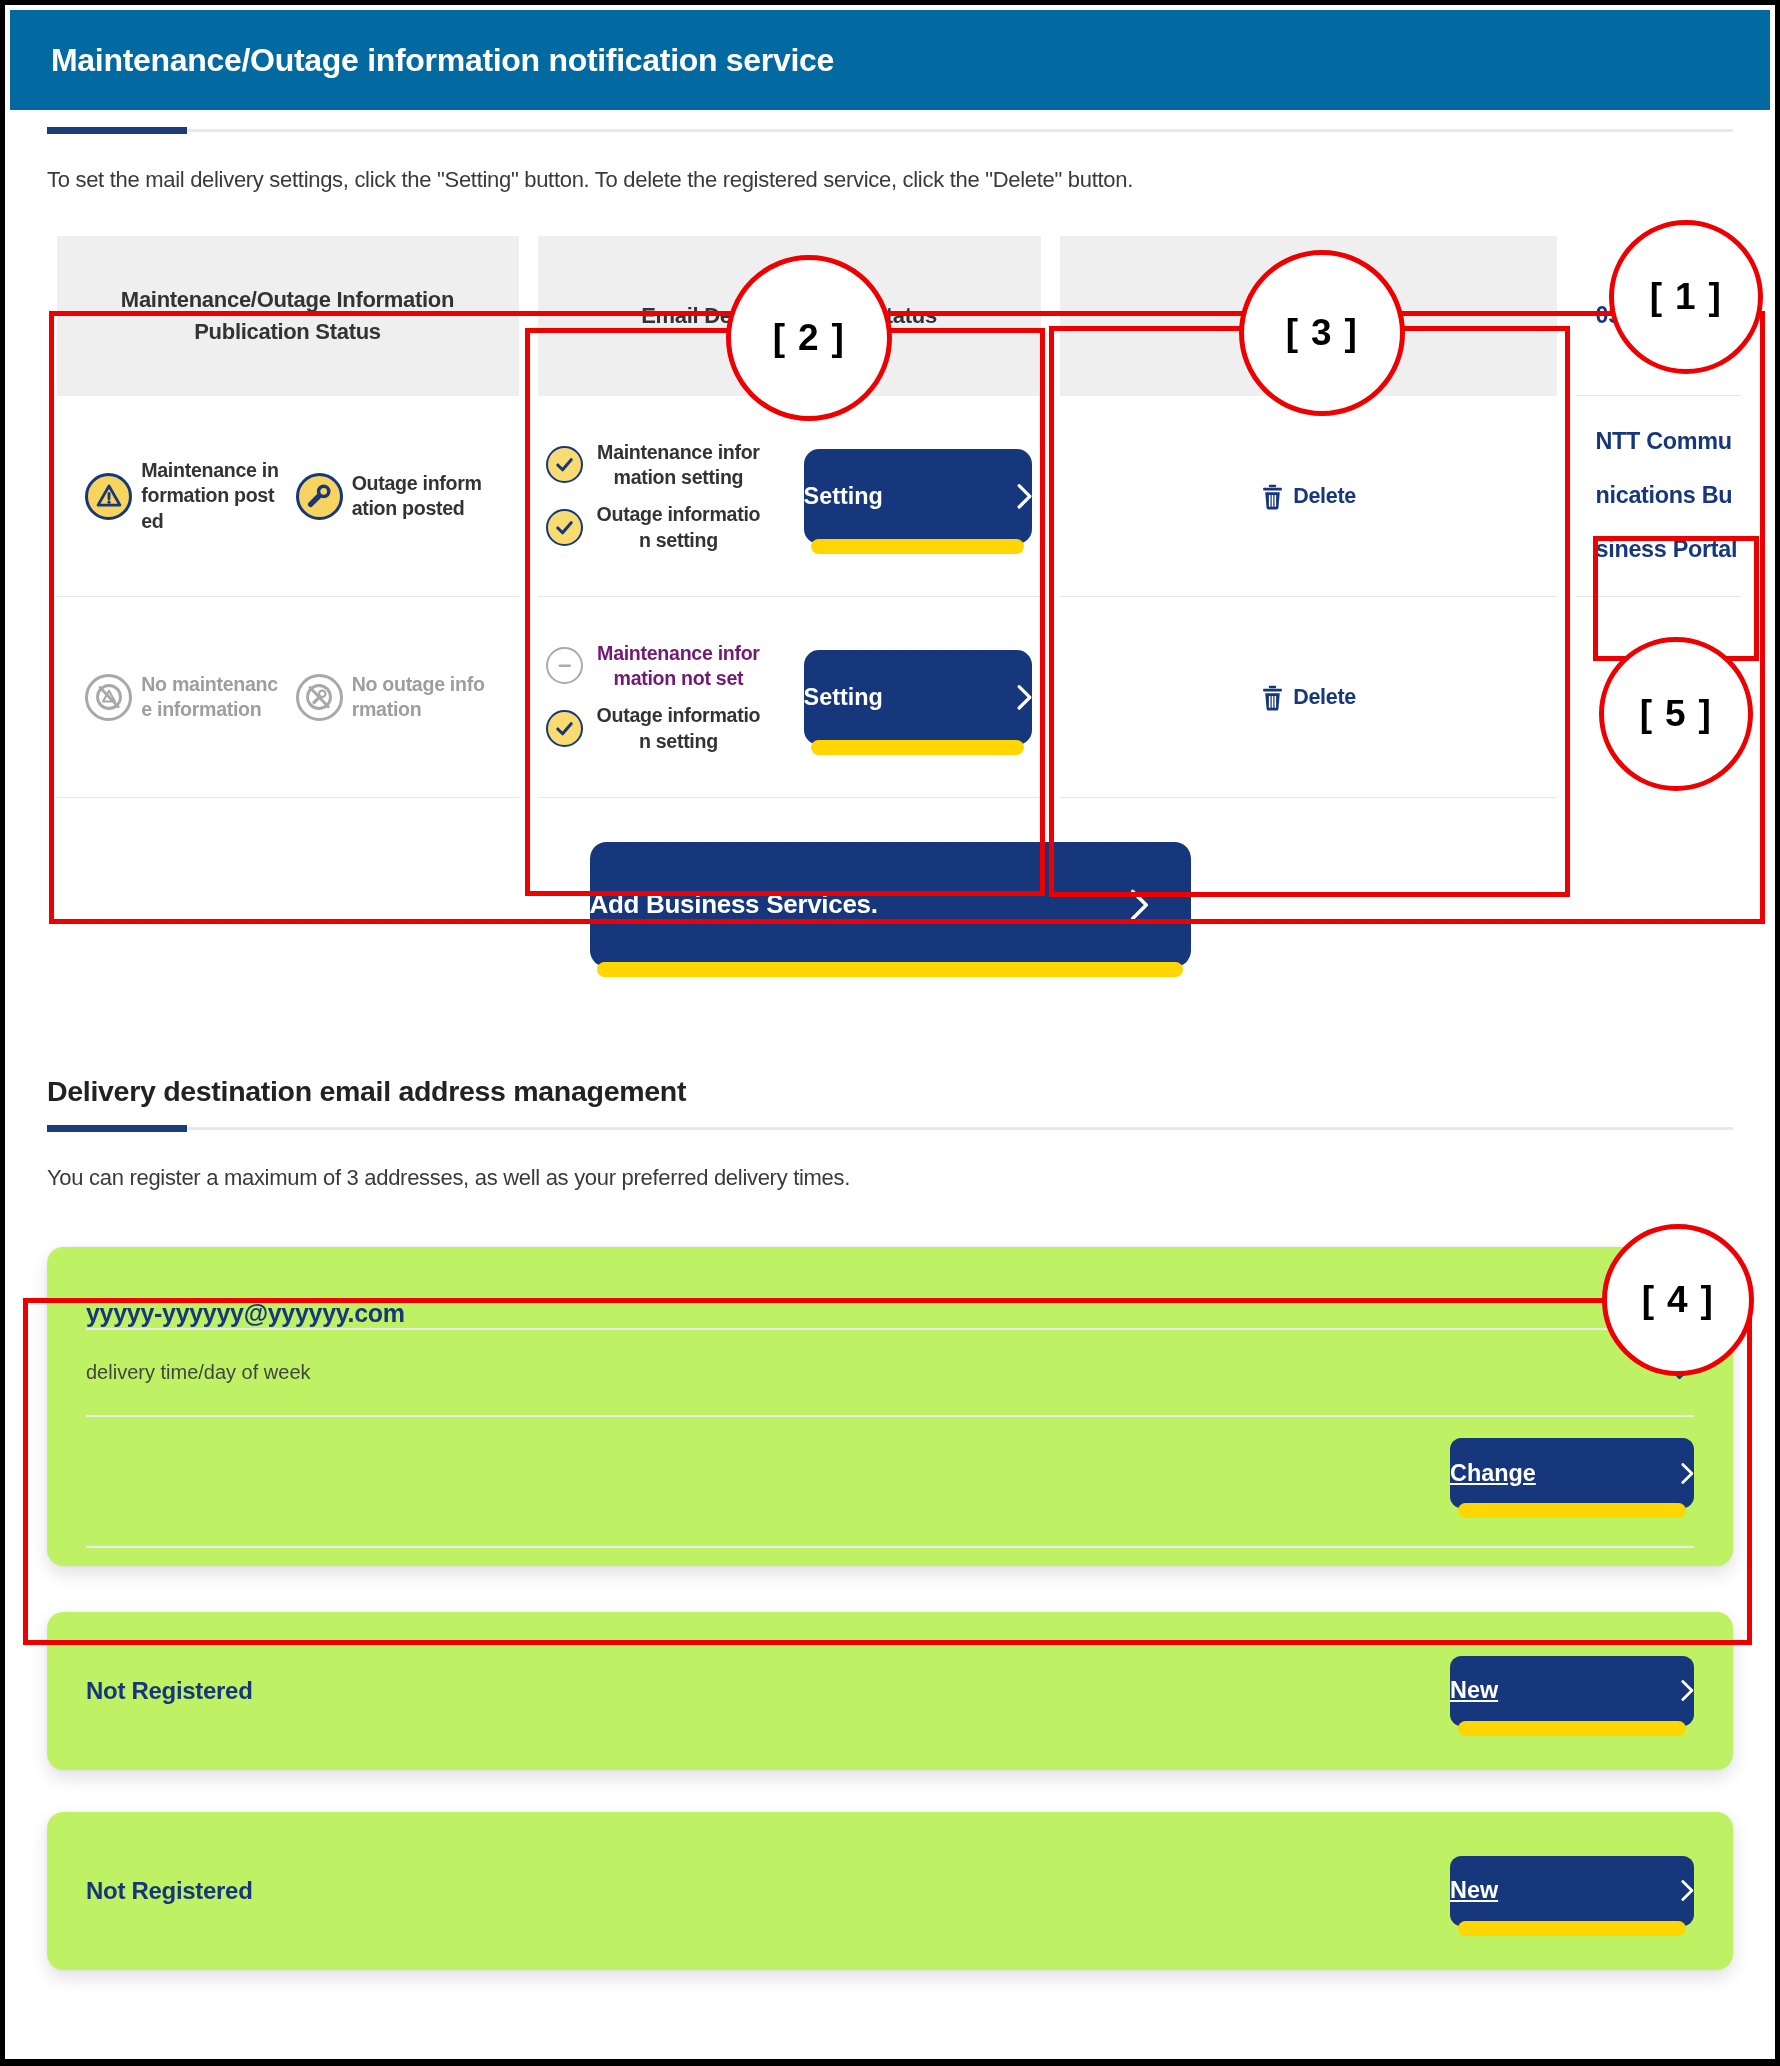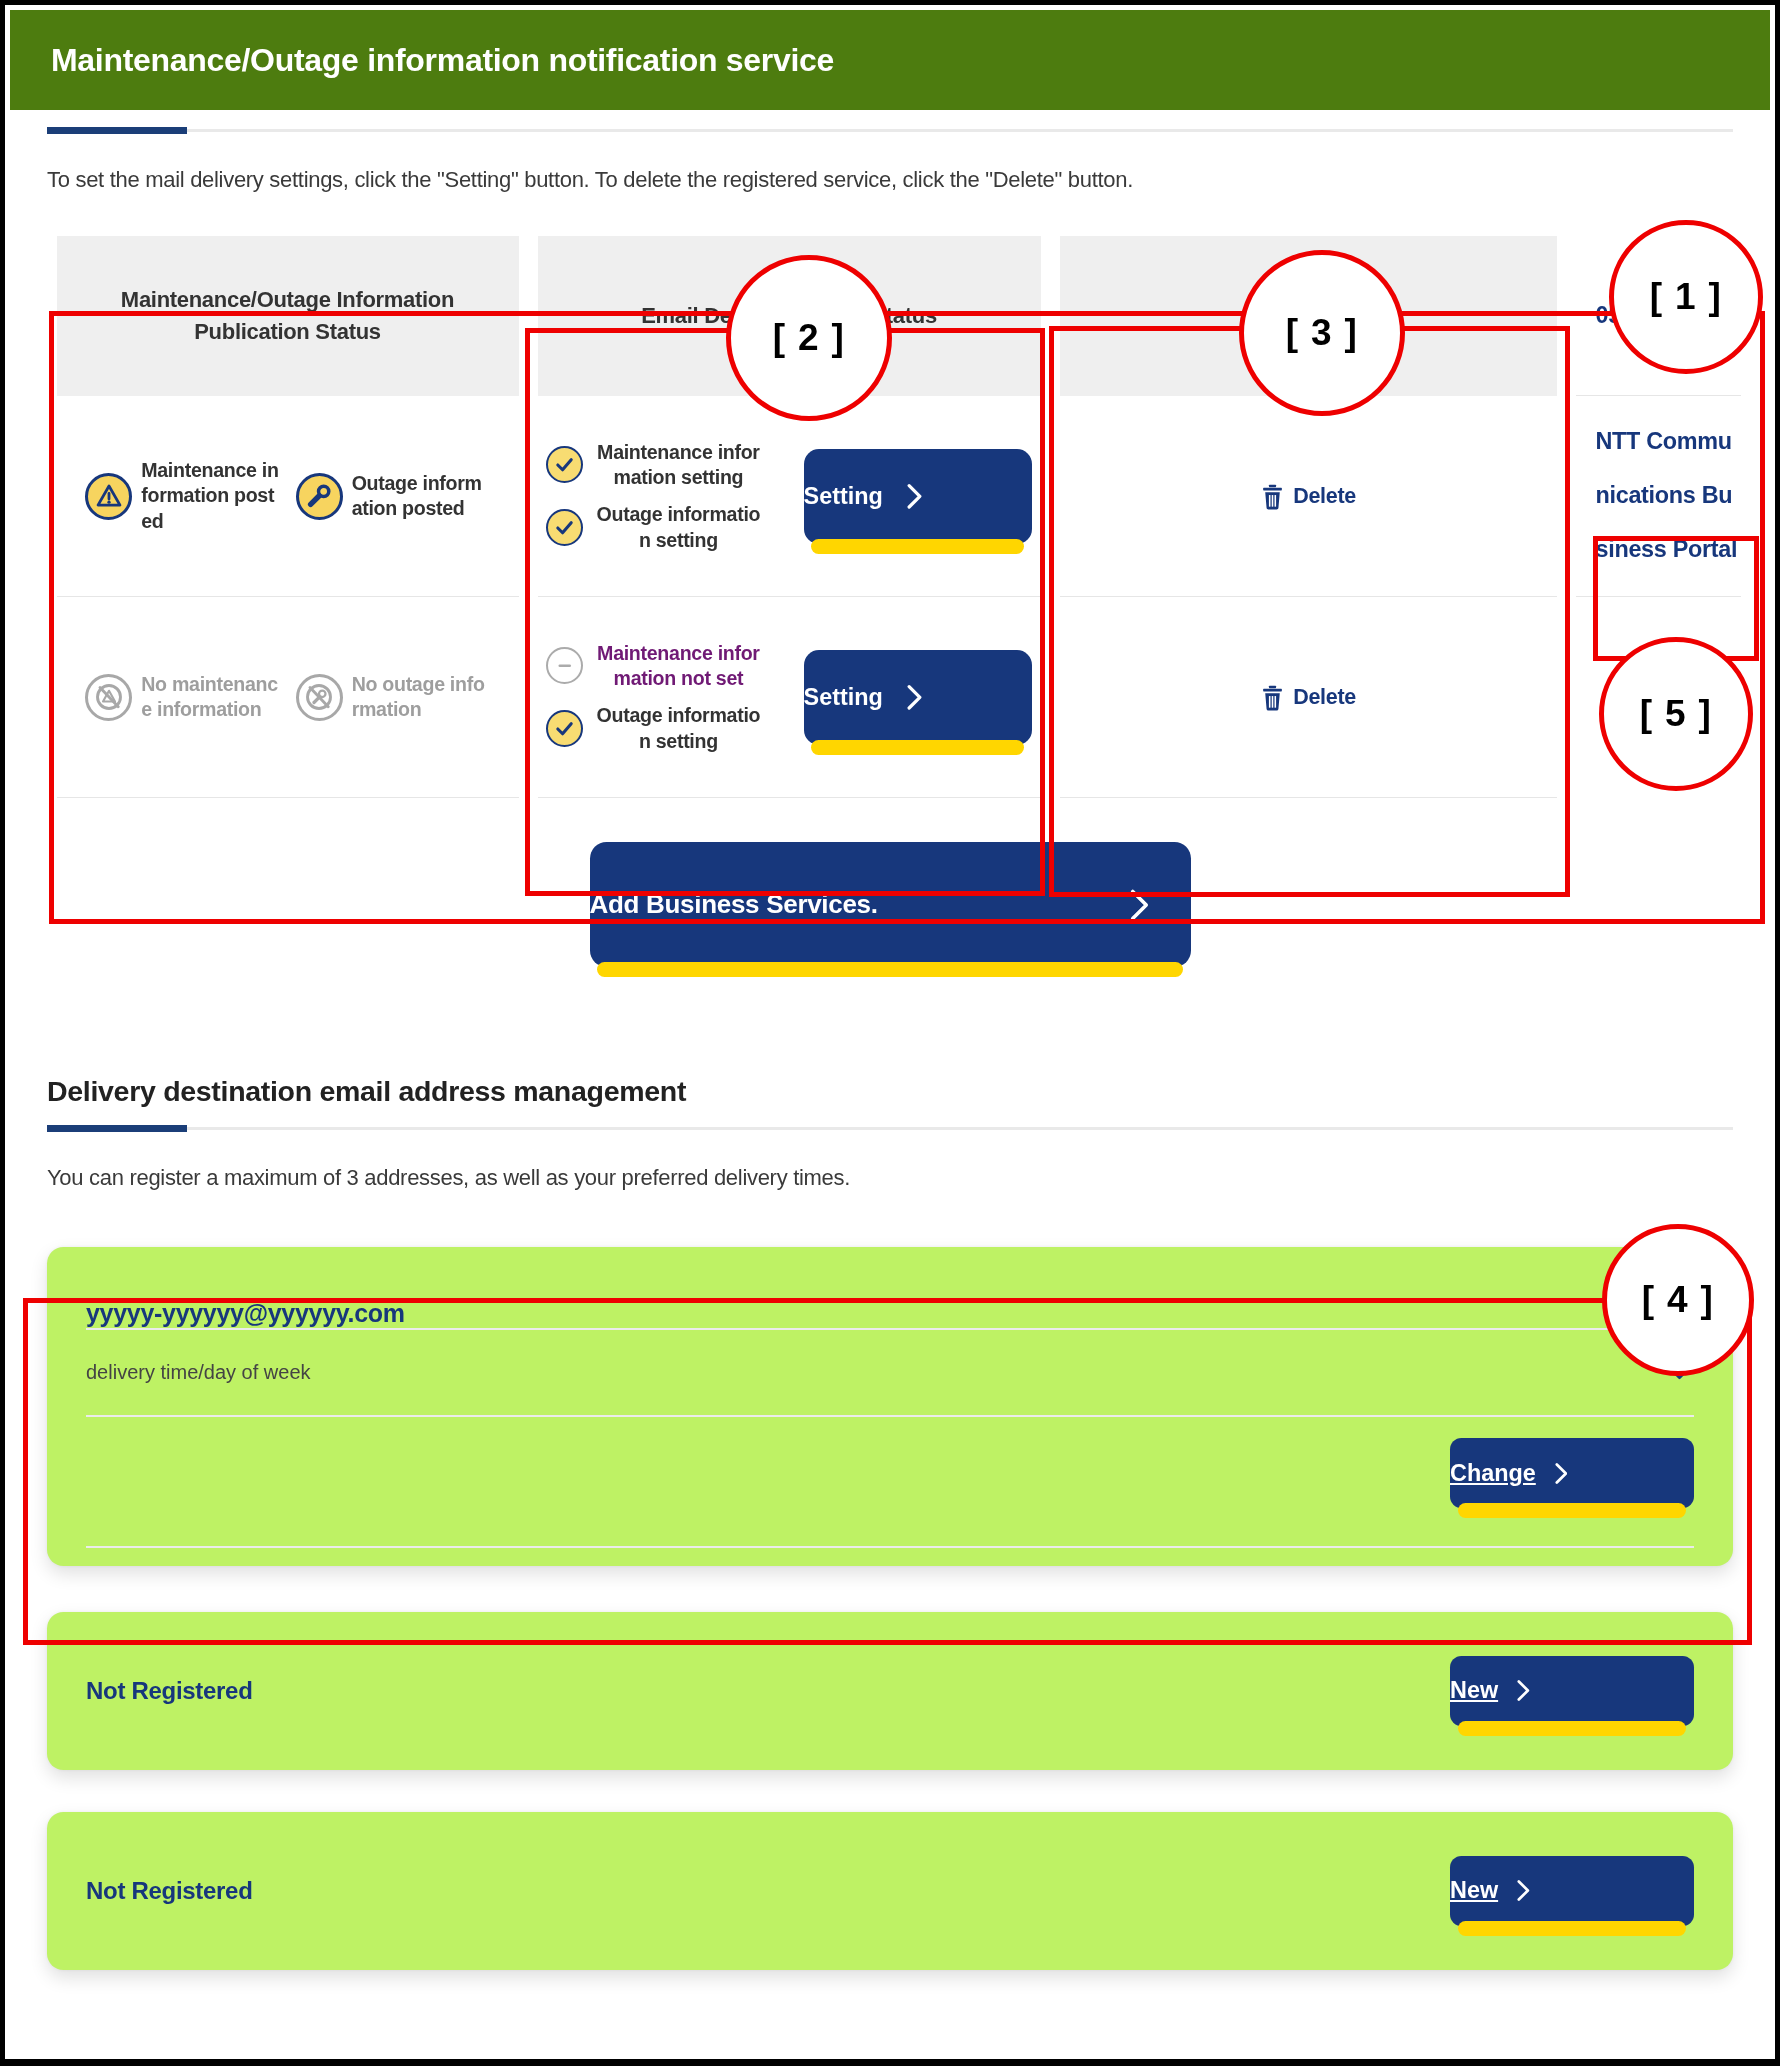--- a/index.html
+++ b/index.html
@@ -4,21 +4,21 @@
 <style>
   * { box-sizing: border-box; margin: 0; padding: 0; }
   body { margin: 0; background: #888; font-family: "Liberation Sans", "DejaVu Sans", sans-serif; }
   .page {
     position: relative; width: 1780px; height: 2066px;
     background: #fff; border: 5.7px solid #000; border-bottom-width: 7.6px;
     overflow: hidden; letter-spacing: -0.3px;
   }
   
   .titlebar {
-    margin: 5px 5px 0 5px; height: 100px; background: #4d7c0f;
+    margin: 5px 5px 0 5px; height: 100px; background: #0369a1;
     display: flex; align-items: center; padding-left: 41px;
   }
   .titlebar h1 { color: #fff; font-size: 32px; font-weight: bold; }
   
   main { padding: 0 42px; }
   .section-heading { margin-top: 46px; font-size: 28.5px; font-weight: bold; color: #222; }
   .rule { position: relative; height: 7.6px; margin-top: 16.5px; }
   .rule::before { content:""; position:absolute; left:0; right:0; top:2.5px; height:2.5px; background:#e9e9e9; }
   .rule::after  { content:""; position:absolute; left:0; top:0; width:140px; height:7.6px; background:#1b3e78; }
   .lead { margin-top: 33px; font-size: 22px; color: #3a3a3a; }
@@ -60,21 +60,21 @@
     width: 37px; height: 37px; border-radius: 50%; flex: none;
     background: #fff; border: 2.5px solid #ababab;
     display: flex; align-items: center; justify-content: center;
   }
   .td-delete { justify-content: center; }
   .delete-link { display: flex; align-items: center; gap: 8.2px; cursor: pointer; }
   .delete-link span { font-size: 21.5px; font-weight: bold; color: #17377c; }
   
   .btn {
     position: relative; background: #17377c; color: #fff; font-weight: bold;
-    display: flex; align-items: center; justify-content: flex-start; cursor: pointer; border: none;
+    display: flex; align-items: center; justify-content: space-between; cursor: pointer; border: none;
   }
   .btn::after {
     content: ""; position: absolute; left: 7.6px; right: 7.6px; bottom: -10px;
     height: 15px; background: #ffd600; border-radius: 8.9px;
   }
   .btn-setting { width: 228px; height: 95px; border-radius: 15px; font-size: 23.4px; gap: 24px; }
   .btn-add {
     width: 601px; height: 125px; border-radius: 16.5px; font-size: 26px;
     margin: 44px auto 0; letter-spacing: -0.3px;
   }

